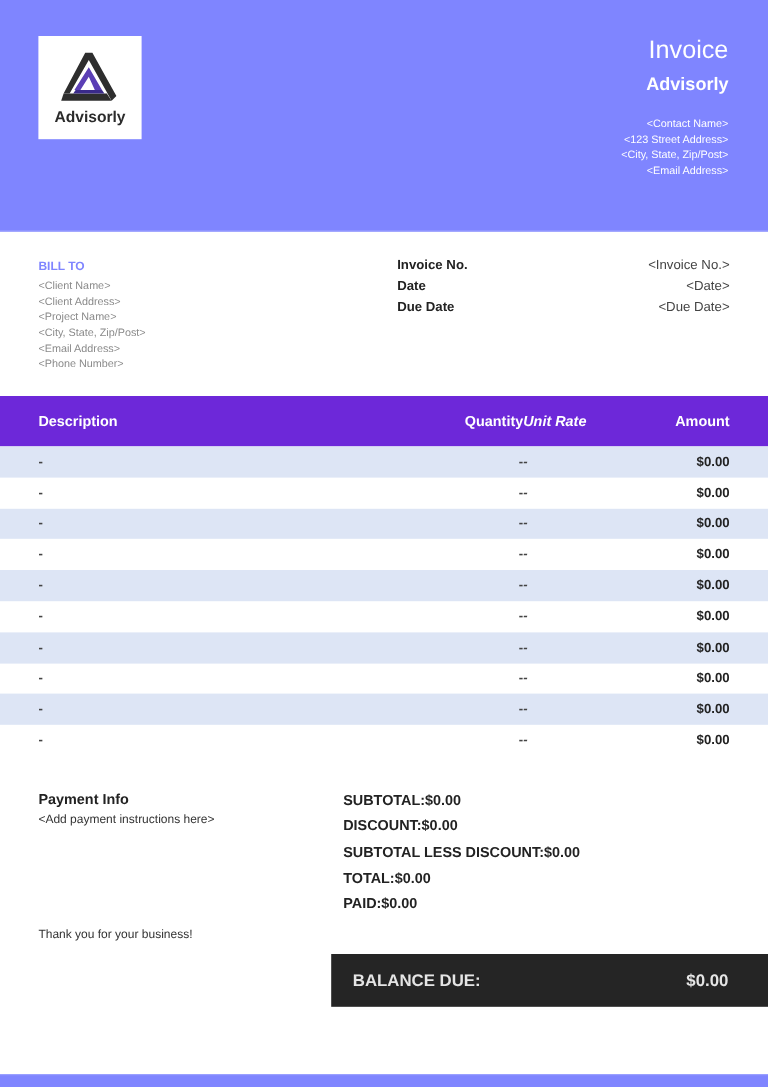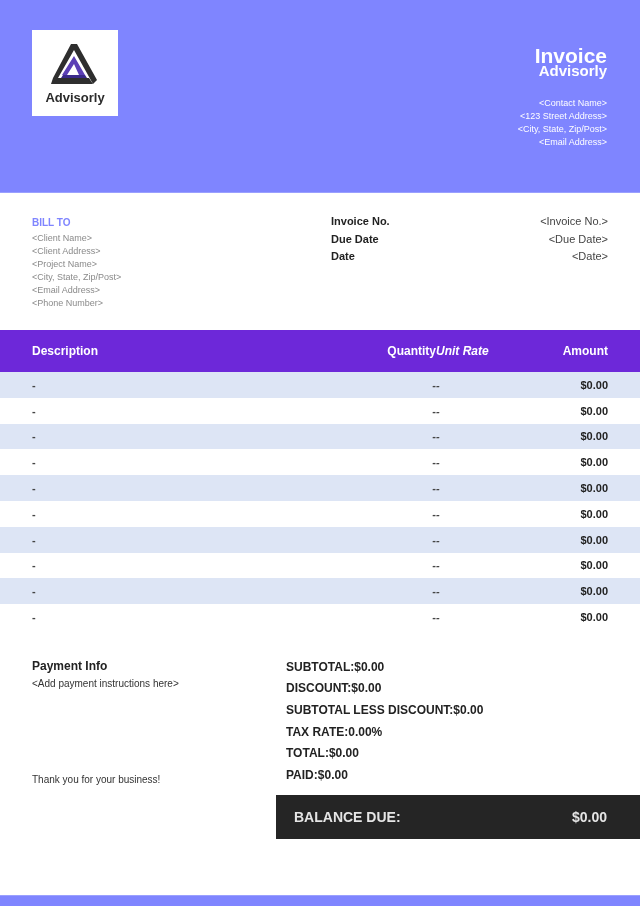--- a/index.html
+++ b/index.html
@@ -4,21 +4,21 @@
 <style>
   * { margin: 0; padding: 0; box-sizing: border-box; }
   html, body { width: 640px; height: 906px; background: #ffffff; overflow: hidden; }
   body { font-family: "Liberation Sans", "DejaVu Sans", sans-serif; color: #222; position: relative; }
 
   .header { position: absolute; left: 0; top: 0; width: 640px; height: 193px; background: #7f85ff; border-bottom: 1px solid #9aa0ff; }
   .logo-box { position: absolute; left: 32px; top: 30px; width: 86px; height: 86px; background: #ffffff; }
   .logo-mark { position: absolute; left: 17px; top: 12px; width: 50px; height: 44px; }
   .logo-text { position: absolute; left: 0; top: 60px; width: 86px; text-align: center; font-size: 13px; font-weight: bold; color: #2b2b2b; }
 
-  .hdr-title { position: absolute; right: 33px; top: 30px; font-size: 21px; font-weight: bold; color: #ffffff; text-align: right; margin-top: 14px; }
+  .hdr-title { position: absolute; right: 33px; top: 30px; font-size: 21px; font-weight: normal; color: #ffffff; text-align: right; }
   .hdr-company { position: absolute; right: 33px; top: 62px; font-size: 15px; font-weight: bold; color: #ffffff; text-align: right; }
   .hdr-contact { position: absolute; right: 33px; top: 97px; text-align: right; }
   .hdr-contact div { font-size: 9px; line-height: 13px; color: #ffffff; }
 
   .bill-label { position: absolute; left: 32px; top: 217px; font-size: 10px; font-weight: bold; color: #7f85ff; }
   .bill-lines { position: absolute; left: 32px; top: 232px; }
   .bill-lines div { font-size: 9px; line-height: 13px; color: #8a8a8a; }
 
   .meta { position: absolute; left: 331px; top: 215px; width: 277px; }
   .meta-row { display: flex; justify-content: space-between; height: 17.5px; font-size: 11px; }
@@ -79,26 +79,26 @@
   <div>&lt;Email Address&gt;</div>
   <div>&lt;Phone Number&gt;</div>
 </div>
 
 <div class="meta">
   <div class="meta-row">
     <span class="meta-key">Invoice No.</span>
     <span class="meta-val">&lt;Invoice No.&gt;</span>
   </div>
   <div class="meta-row">
+    <span class="meta-key">Date</span>
+    <span class="meta-val">&lt;Date&gt;</span>
+  </div>
+  <div class="meta-row">
     <span class="meta-key">Due Date</span>
     <span class="meta-val">&lt;Due Date&gt;</span>
-  </div>
-  <div class="meta-row">
-    <span class="meta-key">Date</span>
-    <span class="meta-val">&lt;Date&gt;</span>
   </div>
 </div>
 
 <div class="table">
   <div class="thead">
     <span class="c-desc">Description</span>
     <span class="c-qty">Quantity</span>
     <span class="c-rate">Unit Rate</span>
     <span class="c-amt">Amount</span>
   </div>
@@ -175,24 +175,20 @@
   </div>
   <div class="tot-row">
     <span>DISCOUNT:</span>
     <span>$0.00</span>
   </div>
   <div class="tot-row">
     <span>SUBTOTAL LESS DISCOUNT:</span>
     <span>$0.00</span>
   </div>
   <div class="tot-row">
-    <span>TAX RATE:</span>
-    <span>0.00%</span>
-  </div>
-  <div class="tot-row">
     <span>TOTAL:</span>
     <span>$0.00</span>
   </div>
   <div class="tot-row">
     <span>PAID:</span>
     <span>$0.00</span>
   </div>
 </div>
 
 <div class="balance">

